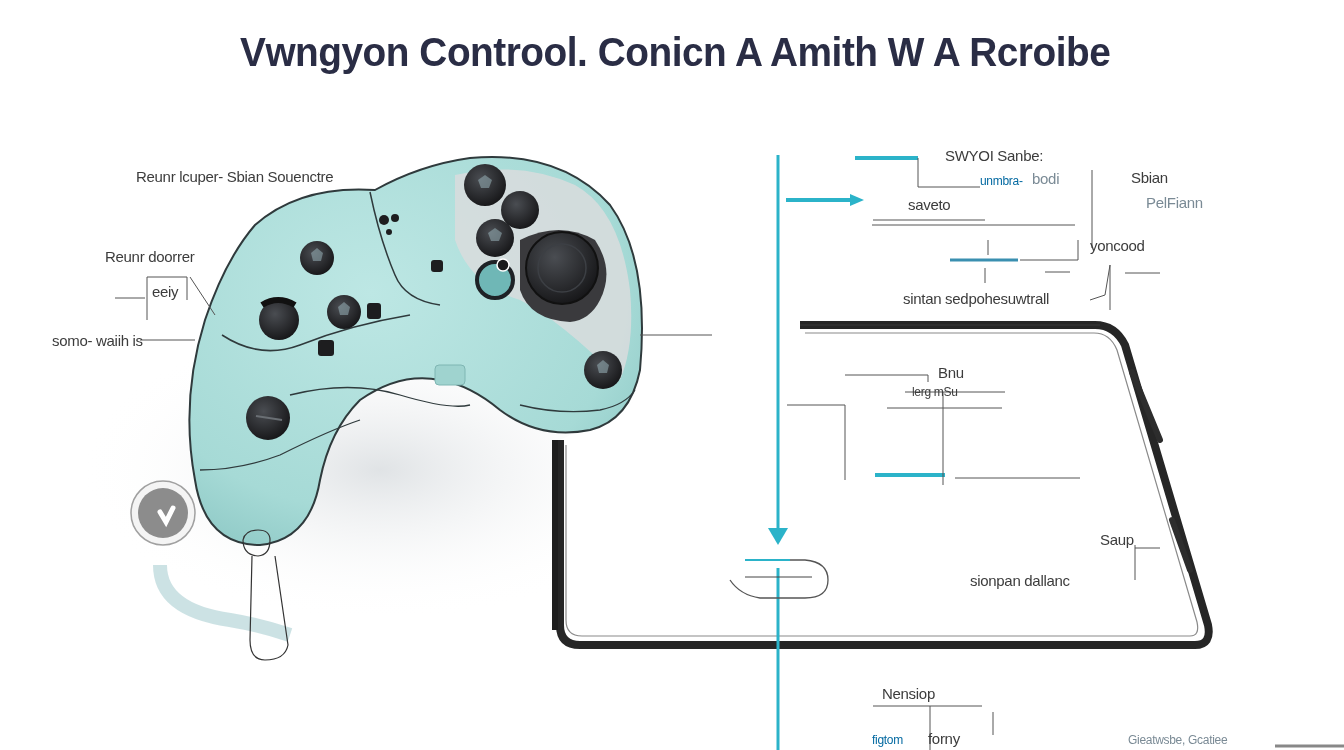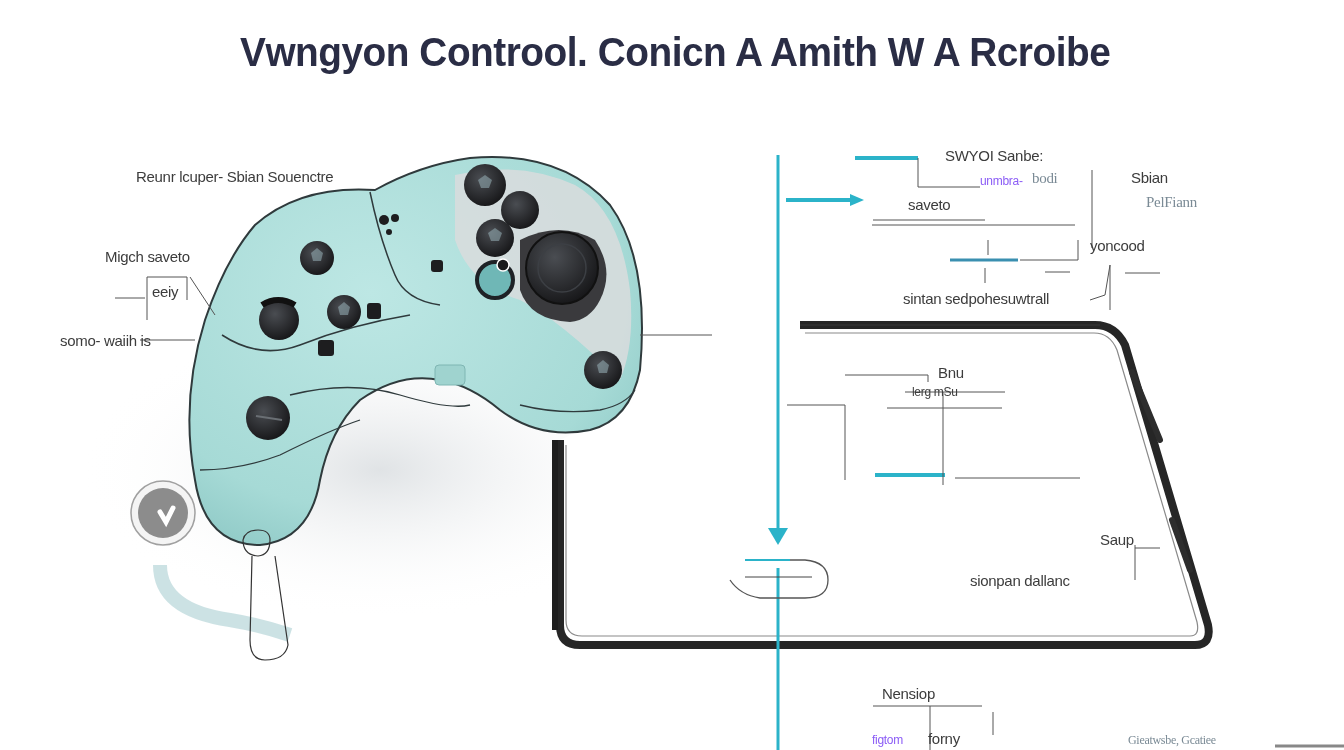--- a/index.html
+++ b/index.html
@@ -12,22 +12,22 @@
       position: absolute; left: 240px; top: 30px; width: 940px;
       font-family: "Liberation Sans", sans-serif;
       font-weight: bold; font-size: 40px; letter-spacing: -0.5px;
       color: #2a2d45; white-space: nowrap; transform: scaleX(0.97); transform-origin: left;
     }
     .label {
       position: absolute; font-size: 15px; color: #3c3c3c; white-space: nowrap;
       font-family: "Liberation Sans", sans-serif; letter-spacing: -0.3px;
     }
     .label.small { font-size: 12px; }
-    .label.faint { color: #7a8a95; font-family: Liberation Serif, serif; }
-    .label.cyan { color: #8b5cf6; }
+    .label.faint { color: #7a8a95; }
+    .label.cyan { color: #0369a1; }
     svg.diagram { position: absolute; left: 0; top: 0; }
   </style>
 </head>
 <body>
 
 <div class="title">Vwngyon Controol. Conicn A Amith W A Rcroibe</div>
 
 <svg class="diagram" width="1344" height="750" viewBox="0 0 1344 750">
   <defs>
     <radialGradient id="bodyGrad" cx="0.4" cy="0.35" r="0.8">
@@ -165,23 +165,23 @@
 
   <g stroke="#555" stroke-width="1" fill="none">
     <line x1="873" y1="706" x2="982" y2="706"></line>
     <line x1="930" y1="706" x2="930" y2="750"></line>
     <line x1="993" y1="712" x2="993" y2="735"></line>
     <line x1="1275" y1="746" x2="1344" y2="746" stroke="#888" stroke-width="3"></line>
   </g>
 </svg>
 
 <div class="label" style="left:136px; top:168px;">Reunr lcuper- Sbian Souenctre</div>
-<div class="label" style="left:105px; top:248px;">Migch saveto</div>
+<div class="label" style="left:105px; top:248px;">Reunr doorrer</div>
 <div class="label" style="left:152px; top:283px;">eeiy</div>
-<div class="label" style="left:60px; top:332px;">somo- waiih is</div>
+<div class="label" style="left:52px; top:332px;">somo- waiih is</div>
 
 <div class="label" style="left:945px; top:147px;">SWYOI Sanbe:</div>
 <div class="label small cyan" style="left:980px; top:174px;">unmbra-</div>
 <div class="label faint" style="left:1032px; top:170px;">bodi</div>
 <div class="label" style="left:908px; top:196px;text-align:right;">saveto</div>
 <div class="label" style="left:1131px; top:169px;">Sbian</div>
 <div class="label faint" style="left:1098px; top:194px;margin-left:48px;">PelFiann</div>
 <div class="label" style="left:1090px; top:237px;">yoncood</div>
 <div class="label" style="left:903px; top:290px;">sintan sedpohesuwtrall</div>
 

